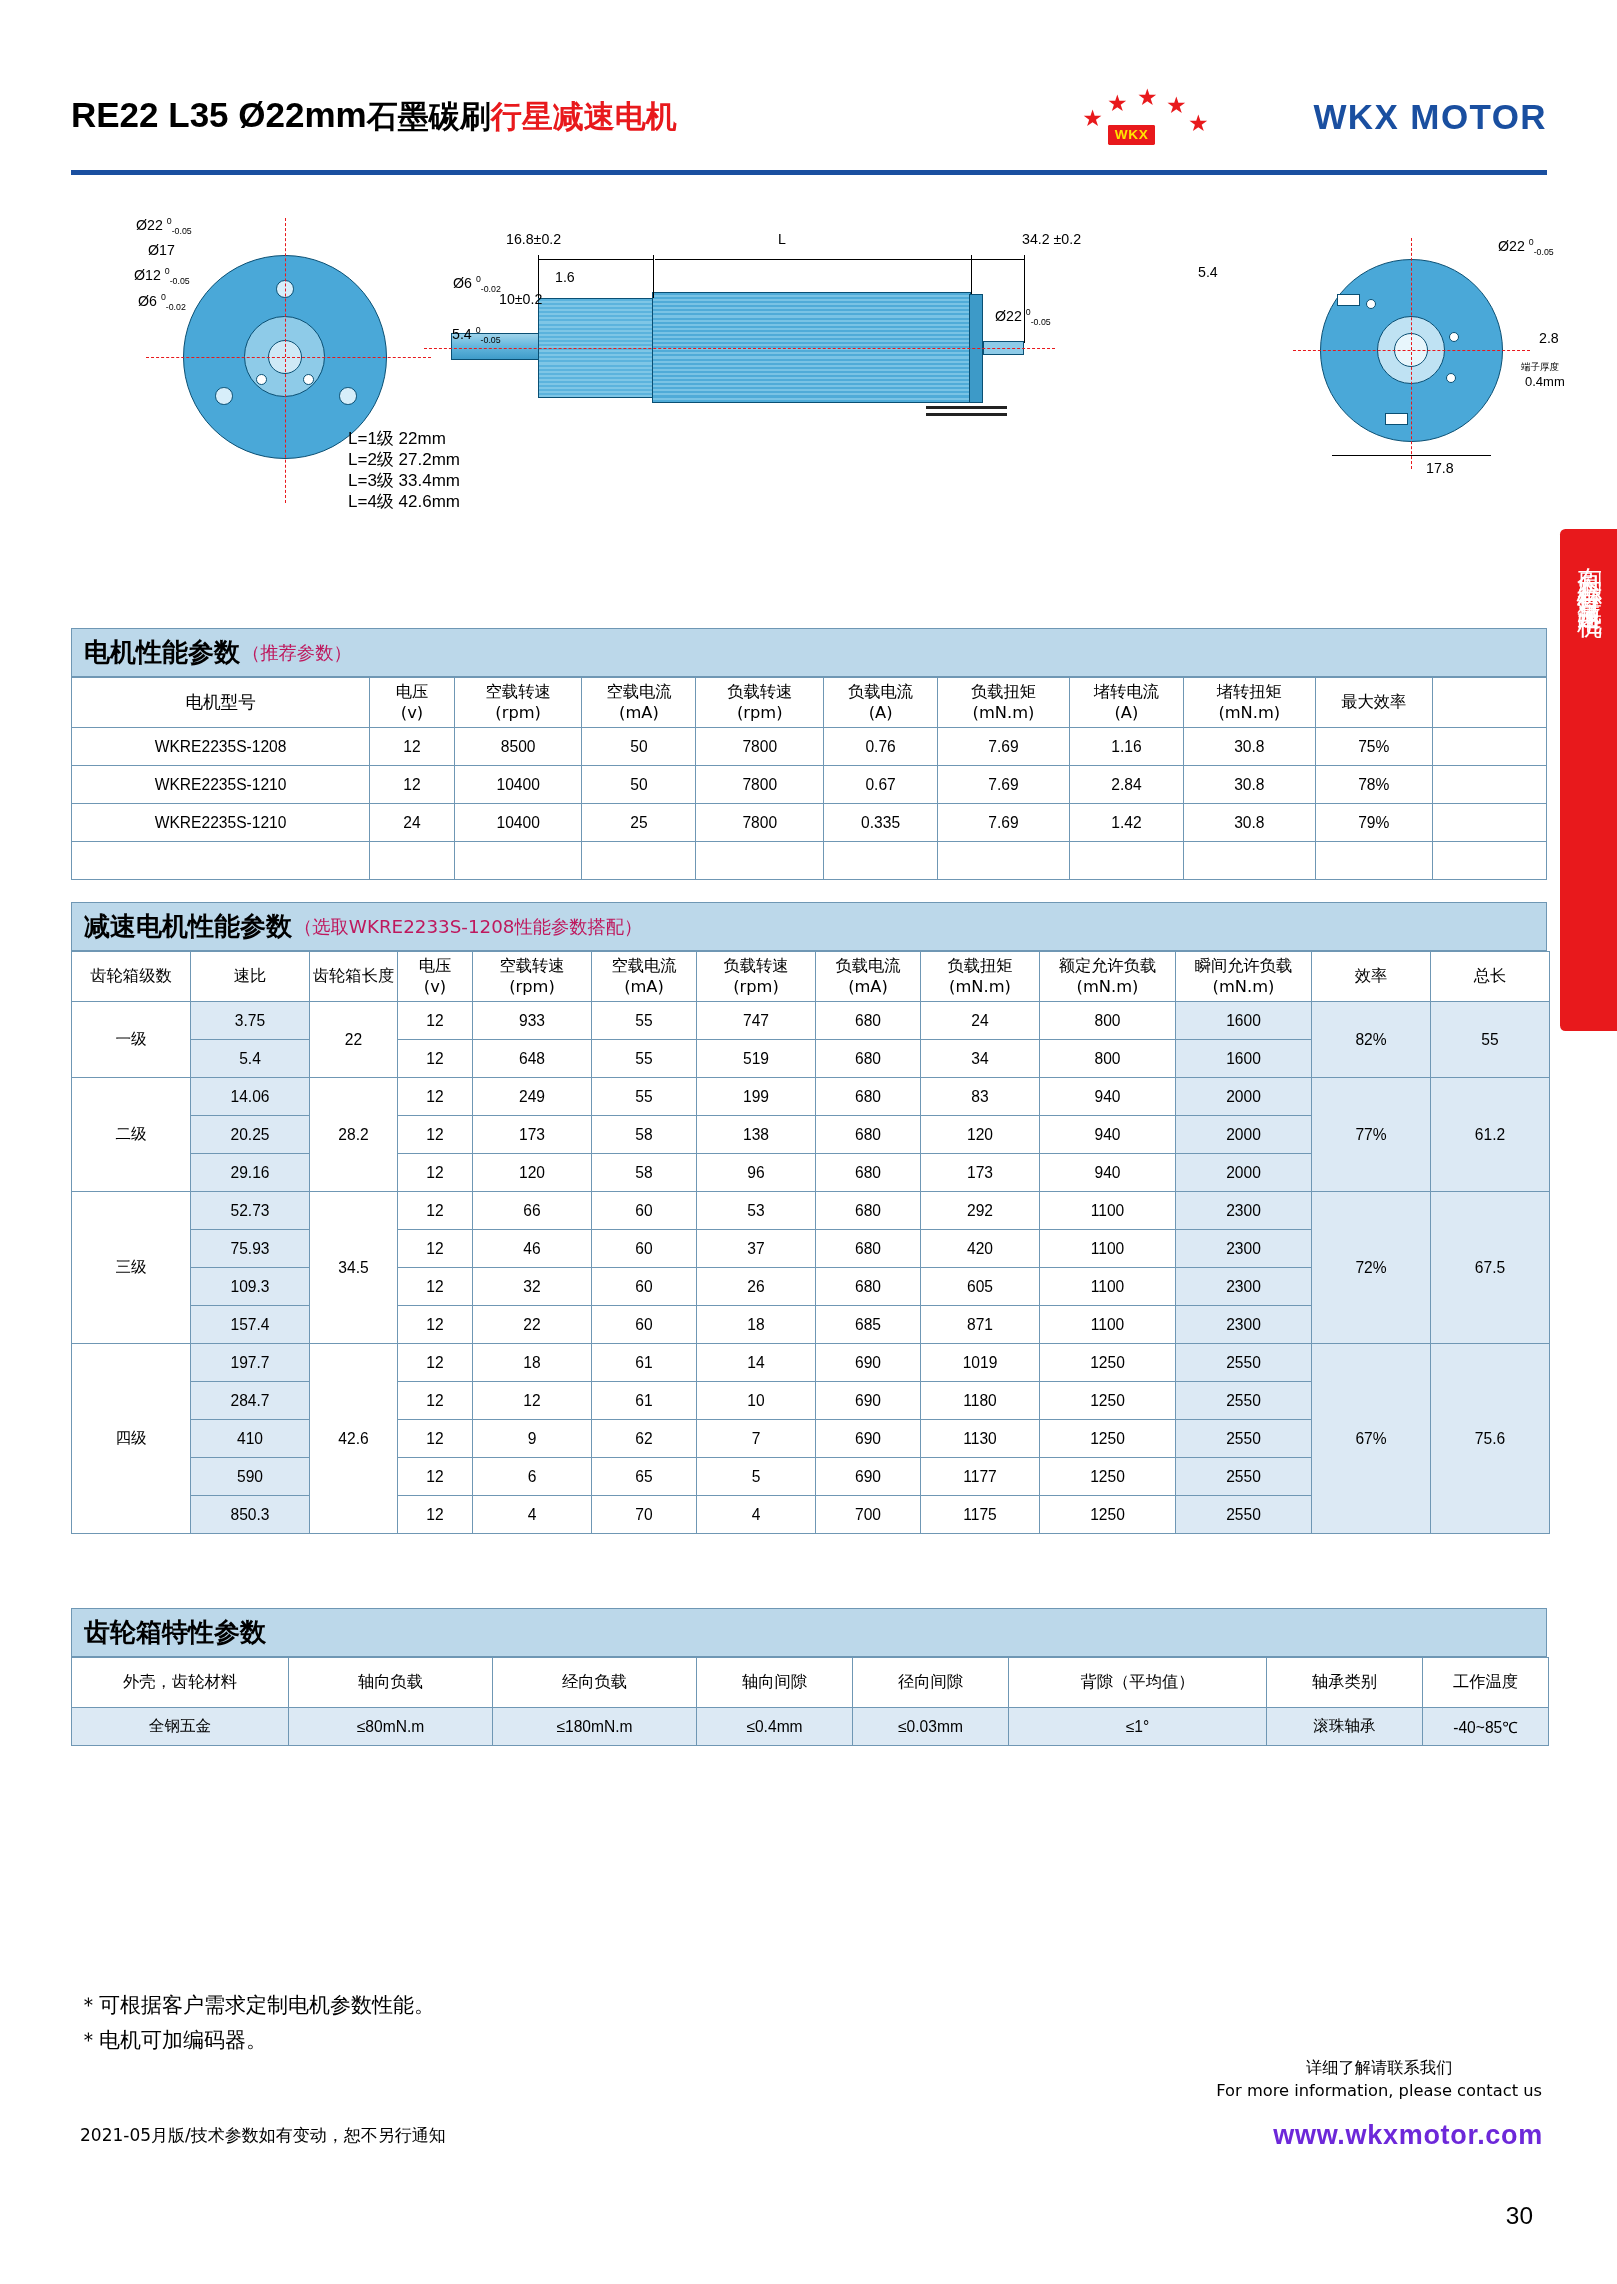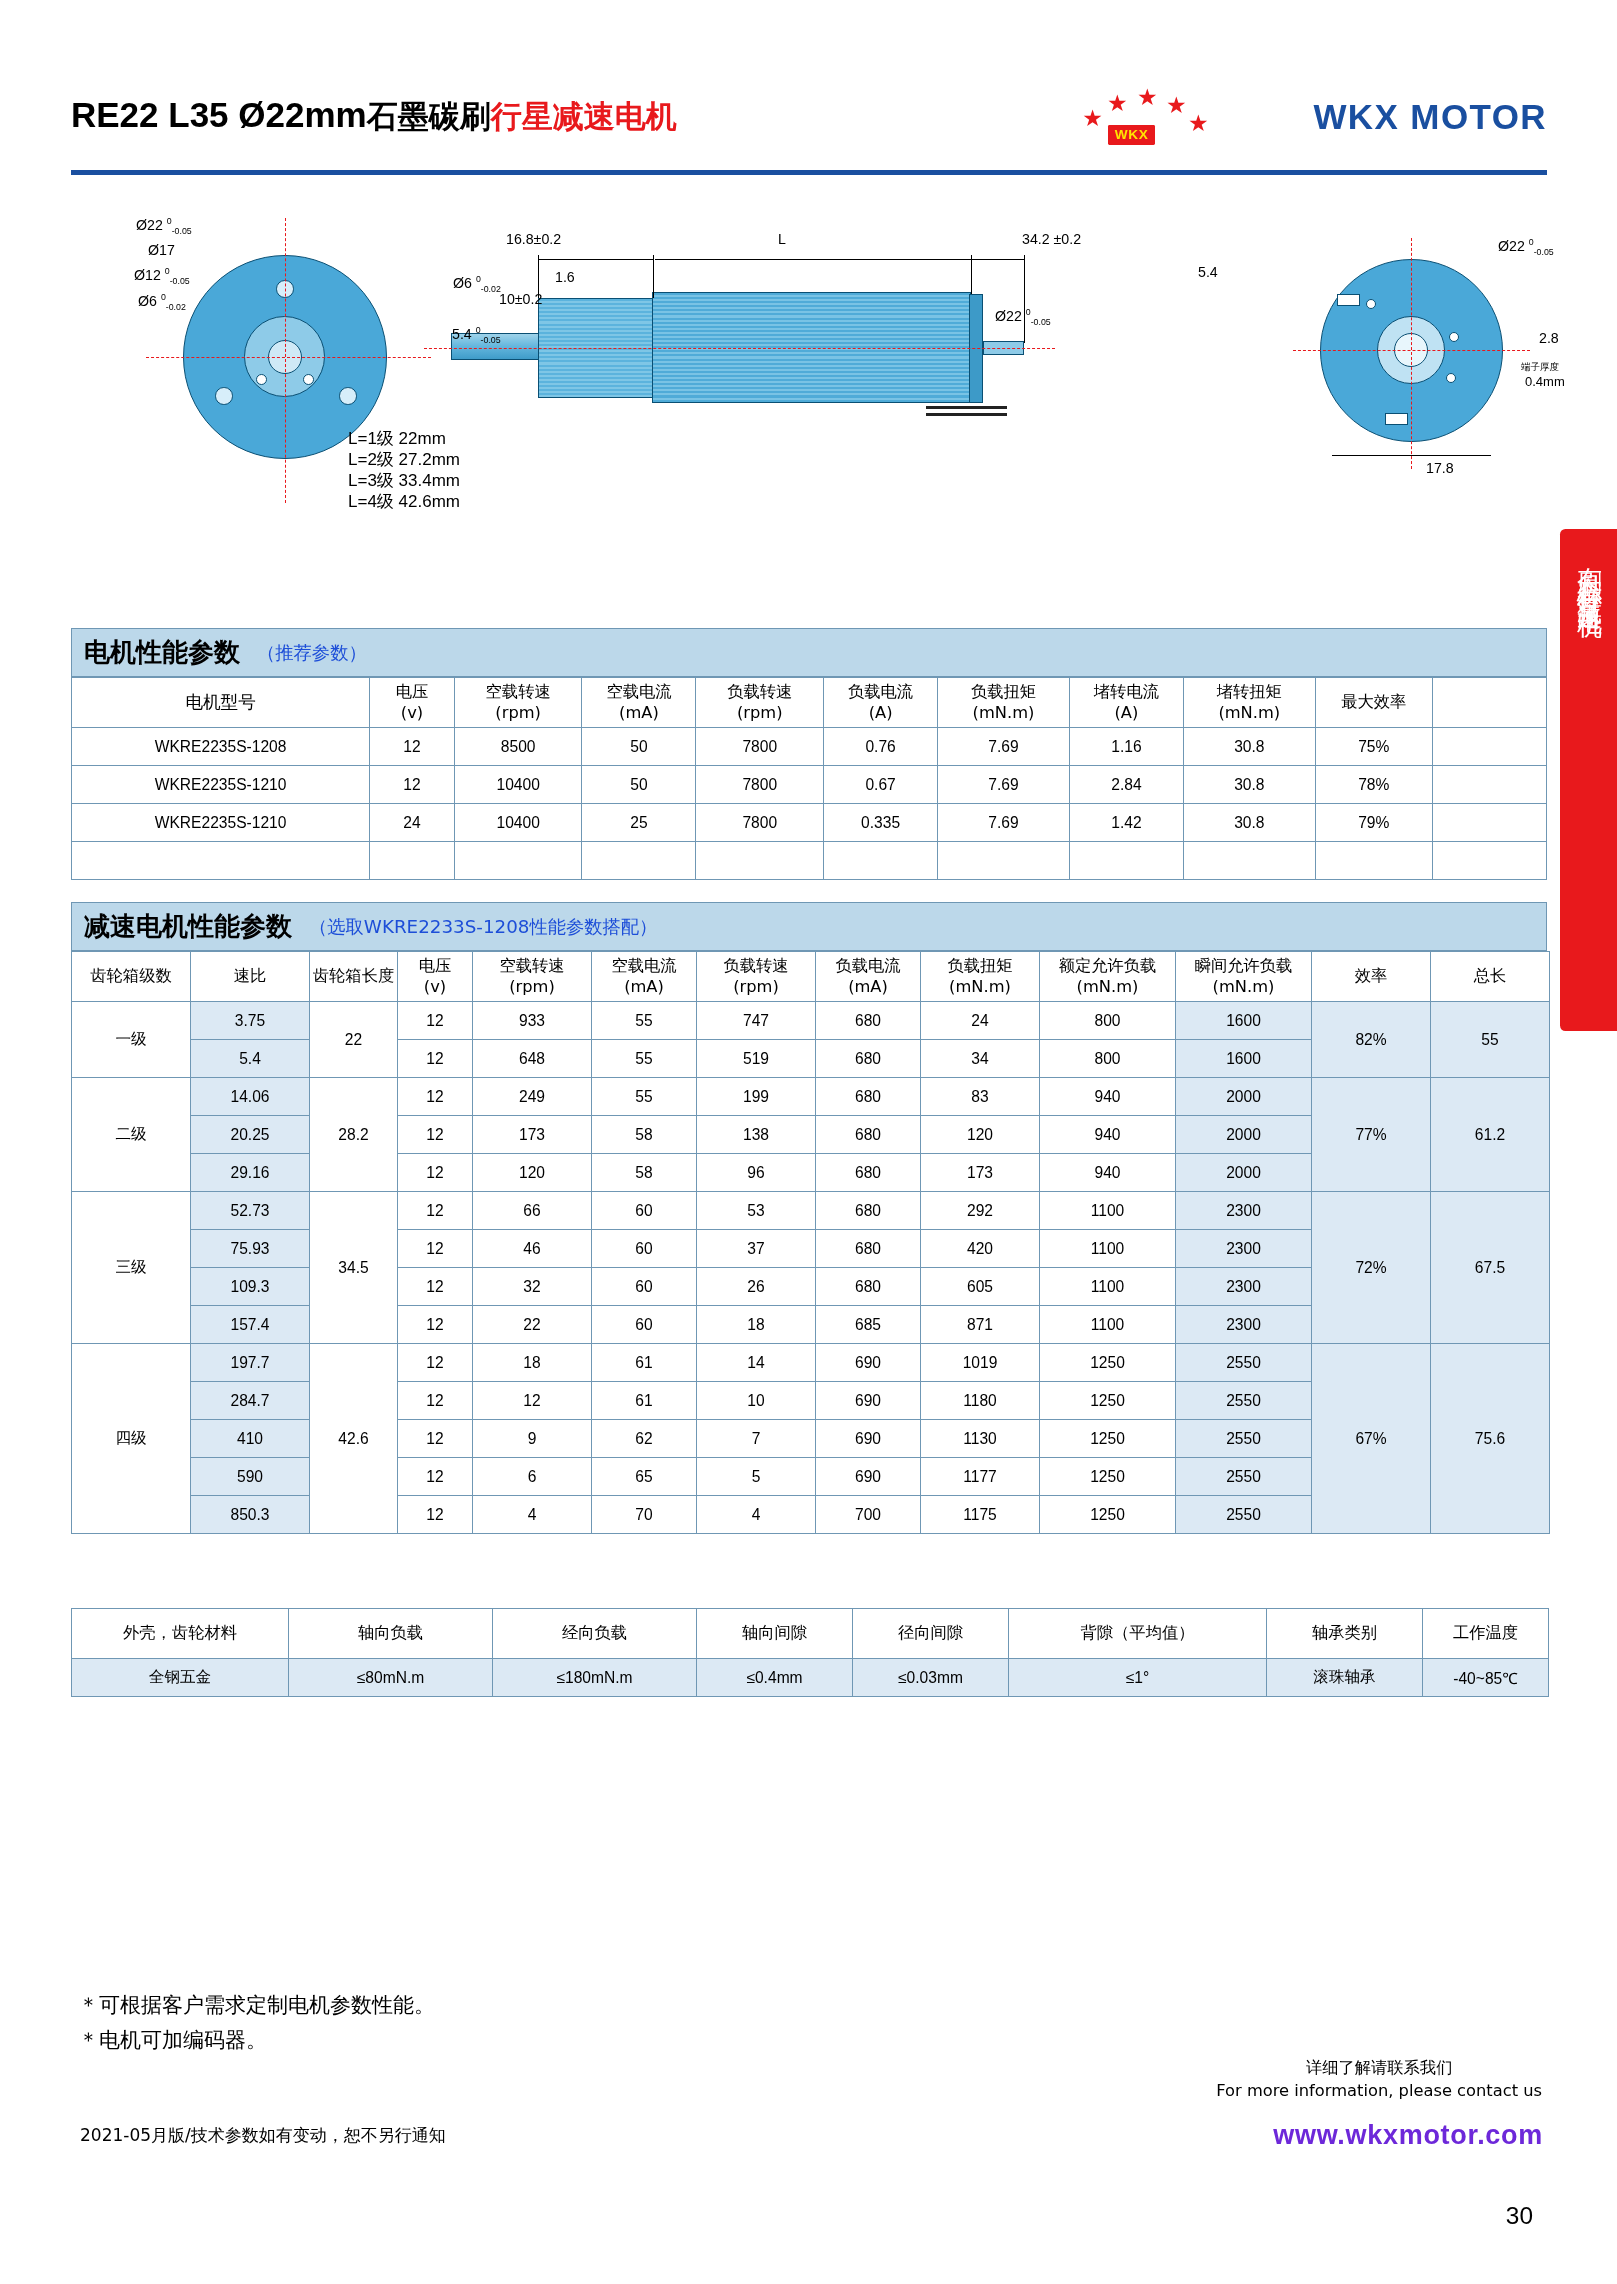--- a/index.html
+++ b/index.html
@@ -228,21 +228,21 @@
     height:49px;
     display:flex; align-items:center;
     padding-left:12px;
   }
   .sec-head .cn {
     font-family:"DejaVu Sans", sans-serif;
     font-size:26px; font-weight:bold; color:#000;
   }
   .sec-head .sub {
     font-family:"DejaVu Sans", sans-serif;
-    font-size:18.3px; color:#1d4ed8; margin-left:17px;
+    font-size:18.3px; color:#be185d; margin-left:2px;
   }
   table.grid {
     width:100%; border-collapse:collapse; table-layout:fixed;
   }
   table.grid th, table.grid td {
     border:0.7px solid #6f97b4;
     text-align:center;
     font-family:"Liberation Sans", sans-serif;
     font-size:15.6px;
     color:#000;
@@ -695,20 +695,23 @@
           <td>700</td>
           <td>1175</td>
           <td>1250</td>
           <td class="hl">2550</td>
         </tr>
       </tbody>
     </table>
   </div>
 
   <div class="tbl-wrap" style="top:1608px;">
+    <div class="sec-head">
+      <span class="cn">齿轮箱特性参数</span>
+    </div>
     <table class="grid">
       <colgroup>
         <col style="width:217px">
           <col style="width:204px">
           <col style="width:204px">
           <col style="width:156px">
         <col style="width:156px">
           <col style="width:258px">
           <col style="width:156px">
           <col style="width:126px">

